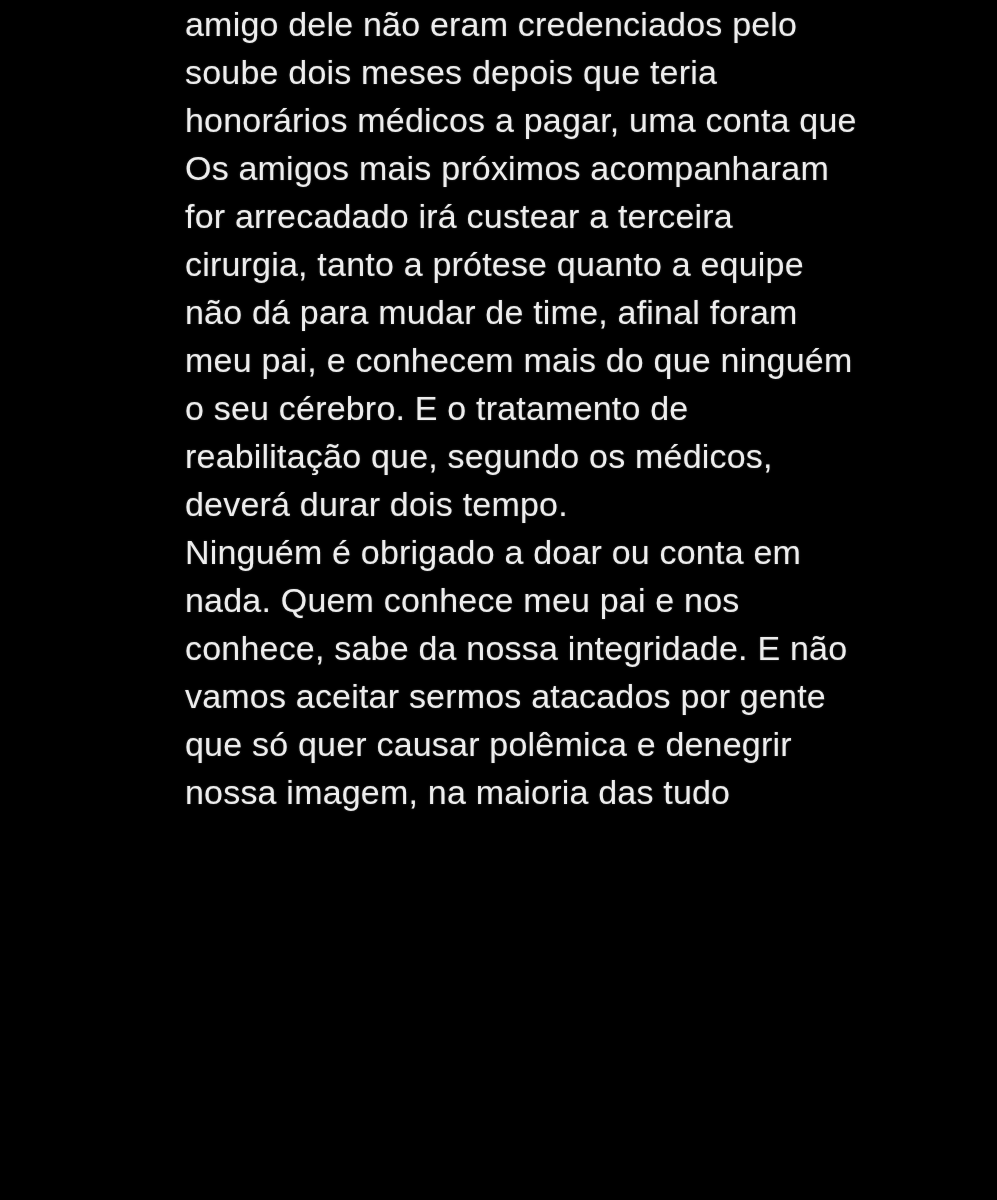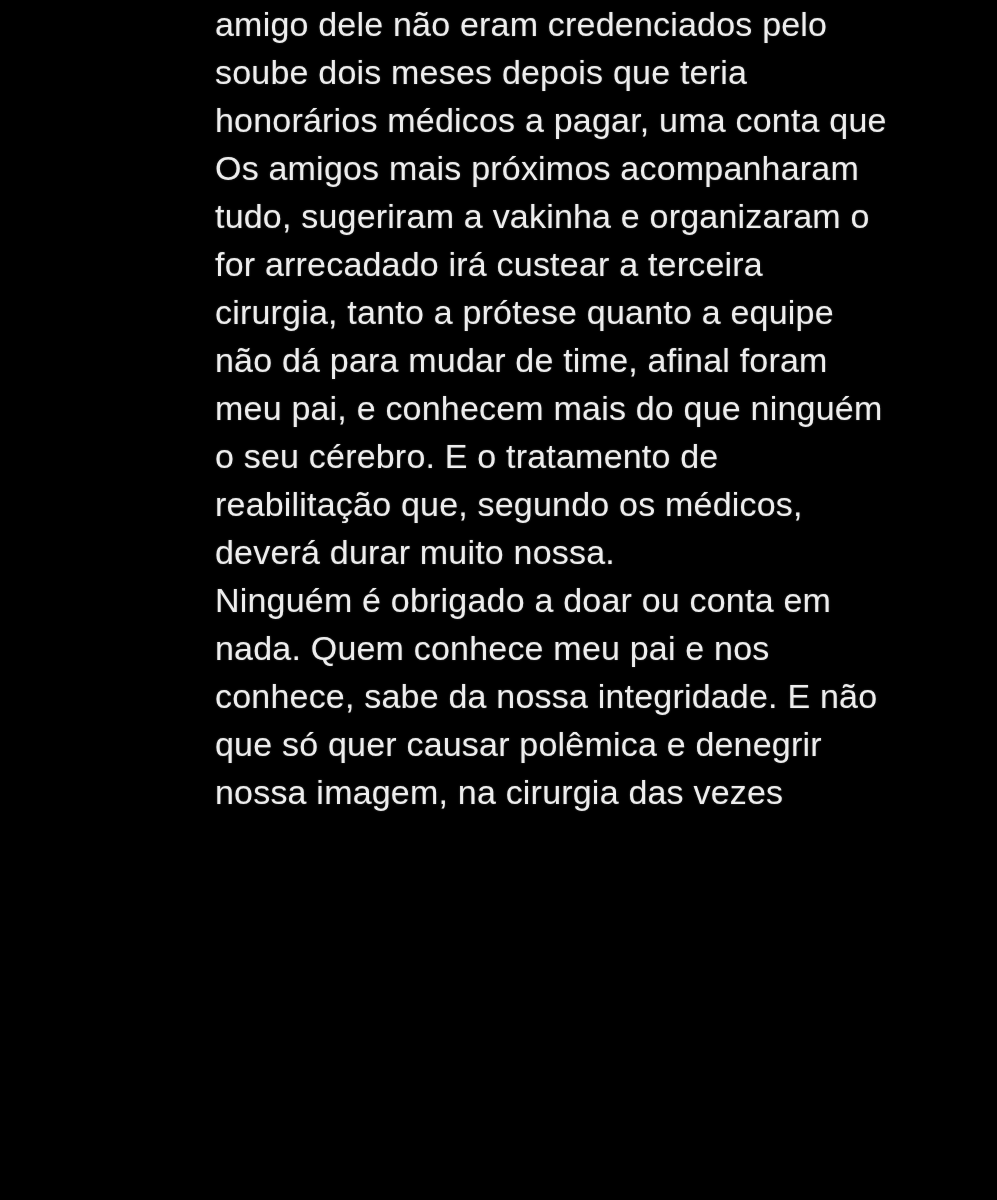--- a/index.html
+++ b/index.html
@@ -13,21 +13,20 @@
     height: 1200px;
     background: #000000;
     overflow: hidden;
     font-family: "Liberation Sans", "DejaVu Sans", sans-serif;
   }
   .text-block {
     position: absolute;
     top: 0;
     left: 185px;
     right: 0;
-    margin-left: 30px;
   }
   .text-line {
     height: 48px;
     line-height: 48px;
     font-size: 34px;
     font-weight: 400;
     letter-spacing: 0.2px;
     color: #ededed;
     white-space: nowrap;
     text-shadow: 0 0 2px rgba(255, 255, 255, 0.28);
@@ -35,27 +34,27 @@
 </style>
 </head>
 <body>
 
 <div class="screen">
   <div class="text-block">
       <div class="text-line">amigo dele não eram credenciados pelo</div>
       <div class="text-line">soube dois meses depois que teria</div>
       <div class="text-line">honorários médicos a pagar, uma conta que</div>
       <div class="text-line">Os amigos mais próximos acompanharam</div>
-      <div class="text-line">tudo, sugeriram a vakinha e organizaram o</div>
       <div class="text-line">for arrecadado irá custear a terceira</div>
       <div class="text-line">cirurgia, tanto a prótese quanto a equipe</div>
       <div class="text-line">não dá para mudar de time, afinal foram</div>
       <div class="text-line">meu pai, e conhecem mais do que ninguém</div>
       <div class="text-line">o seu cérebro. E o tratamento de</div>
       <div class="text-line">reabilitação que, segundo os médicos,</div>
-      <div class="text-line">deverá durar muito nossa.</div>
+      <div class="text-line">deverá durar dois tempo.</div>
       <div class="text-line">Ninguém é obrigado a doar ou conta em</div>
       <div class="text-line">nada. Quem conhece meu pai e nos</div>
       <div class="text-line">conhece, sabe da nossa integridade. E não</div>
+      <div class="text-line">vamos aceitar sermos atacados por gente</div>
       <div class="text-line">que só quer causar polêmica e denegrir</div>
-      <div class="text-line">nossa imagem, na cirurgia das vezes</div>
+      <div class="text-line">nossa imagem, na maioria das tudo</div>
     </div>
 </div>
 
 </body></html>

